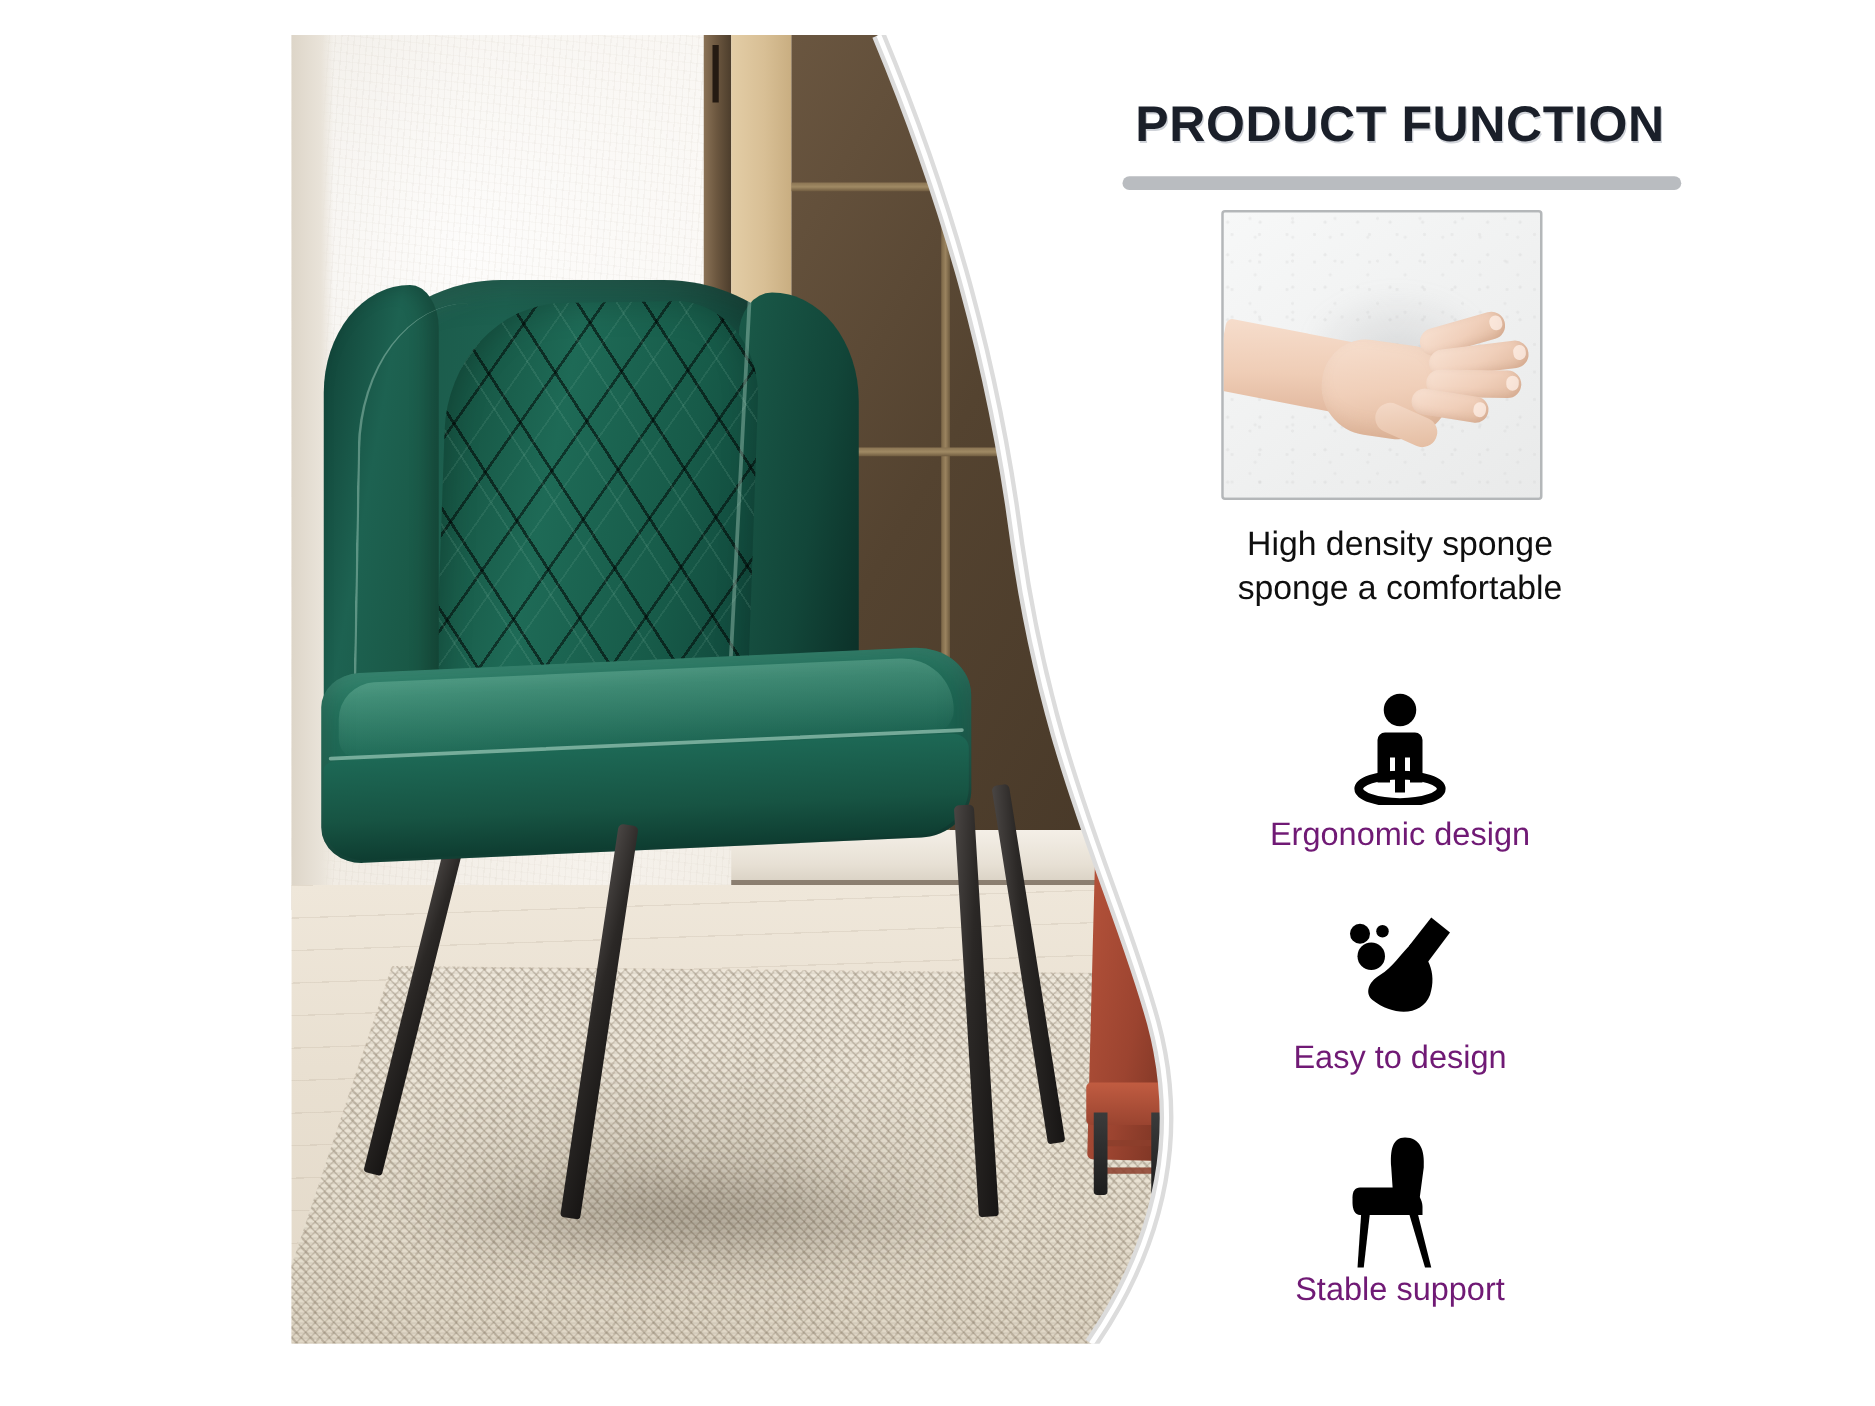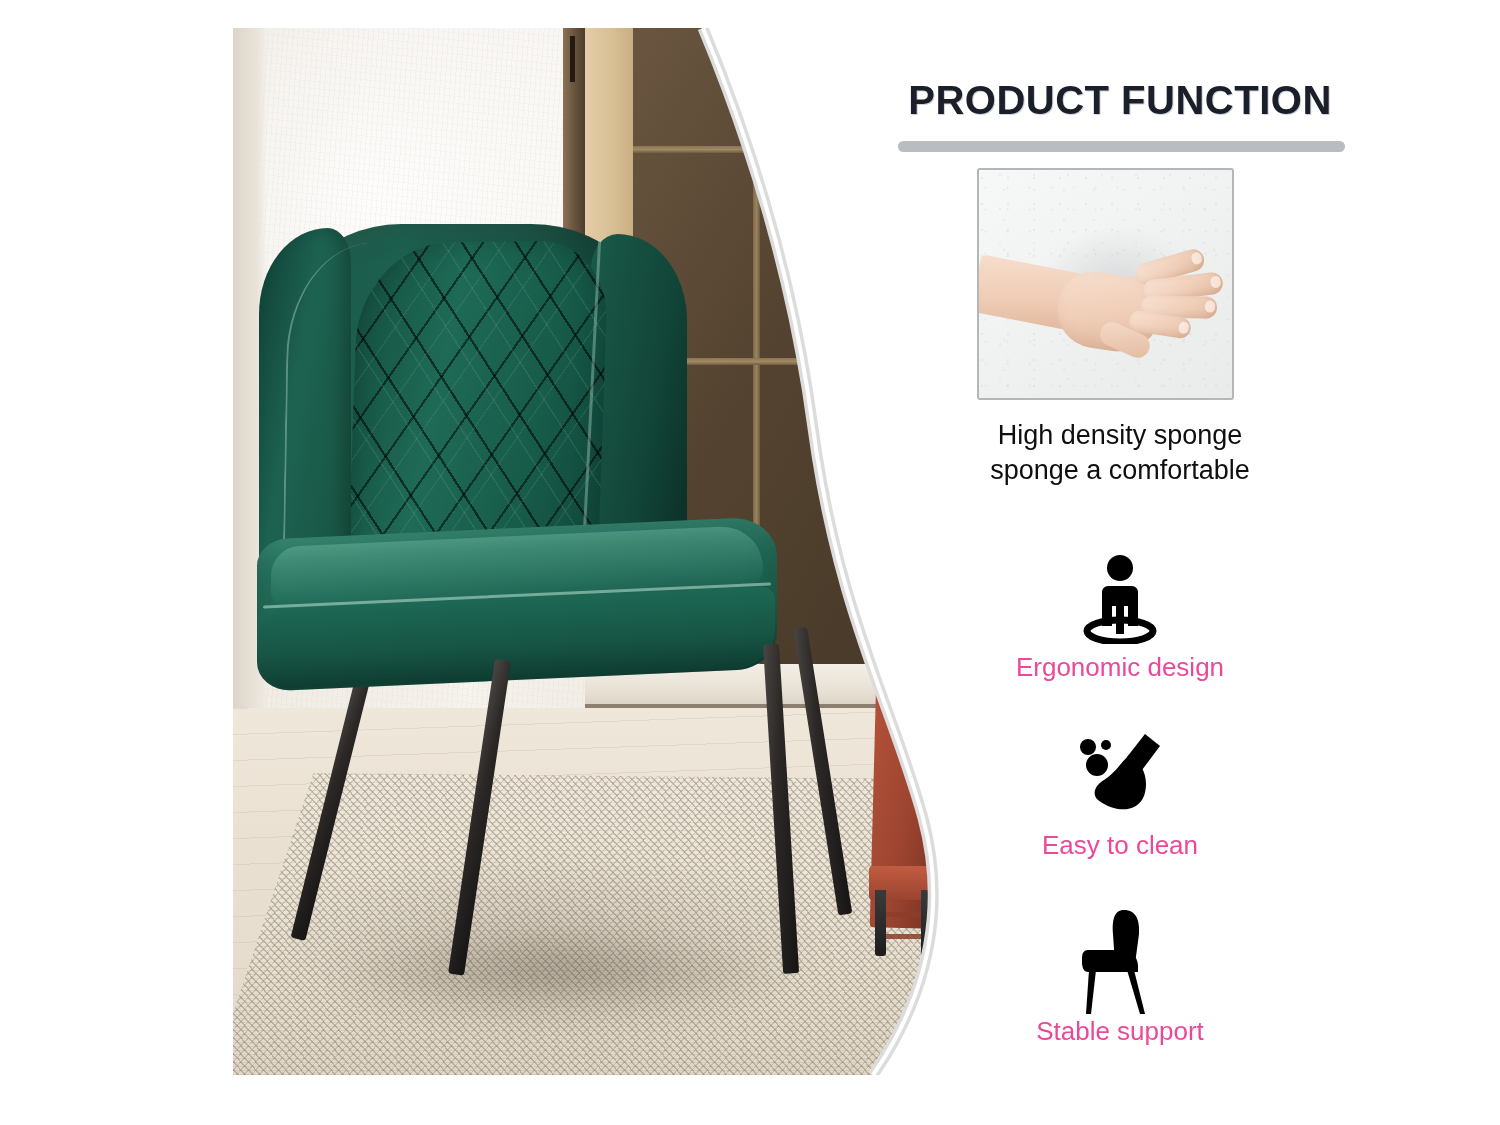--- a/index.html
+++ b/index.html
@@ -427,21 +427,21 @@
 
   .feature-icon {
     height: 92px;
     display: flex;
     align-items: center;
     justify-content: center;
   }
   .feature-label {
     margin-top: 8px;
     font-size: 26px;
-    color: #ec4899;
+    color: #701a75;
   }
 </style>
 </head>
 <body>
 
 <div id="page">
 
   <div id="photo-panel">
     <div id="photo-clip">
 
@@ -540,21 +540,21 @@
     <div class="feature-row row-clean">
       <div class="feature-icon">
         <svg width="96" height="92" viewBox="0 0 96 92">
           <circle cx="16" cy="17" r="8" fill="#000000"></circle>
           <circle cx="34" cy="15" r="5" fill="#000000"></circle>
           <circle cx="25" cy="35" r="11" fill="#000000"></circle>
           <path d="M 73,4 L 88,16 L 70,40 L 55,27 Z" fill="#000000"></path>
           <path d="M 57,25 C 70,32 78,48 72,66 C 66,82 44,84 26,70 C 20,65 22,56 32,50 C 42,44 48,34 57,25 Z" fill="#000000"></path>
         </svg>
       </div>
-      <div class="feature-label">Easy to clean</div>
+      <div class="feature-label">Easy to design</div>
     </div>
 
     <div class="feature-row row-stable">
       <div class="feature-icon">
         <svg width="96" height="108" viewBox="0 0 96 108">
           <path d="M 52,2 C 64,2 68,12 67,26 L 63,56 L 43,56 L 41,26 C 40,12 42,2 52,2 Z" fill="#000000"></path>
           <path d="M 16,42 L 45,42 C 58,42 66,48 66,58 L 66,64 L 16,64 C 12,64 10,60 10,54 L 10,50 C 10,45 12,42 16,42 Z" fill="#000000"></path>
           <path d="M 17,62 L 24,62 L 19,106 L 14,106 Z" fill="#000000"></path>
           <path d="M 55,62 L 62,62 L 73,106 L 68,106 Z" fill="#000000"></path>
         </svg>

